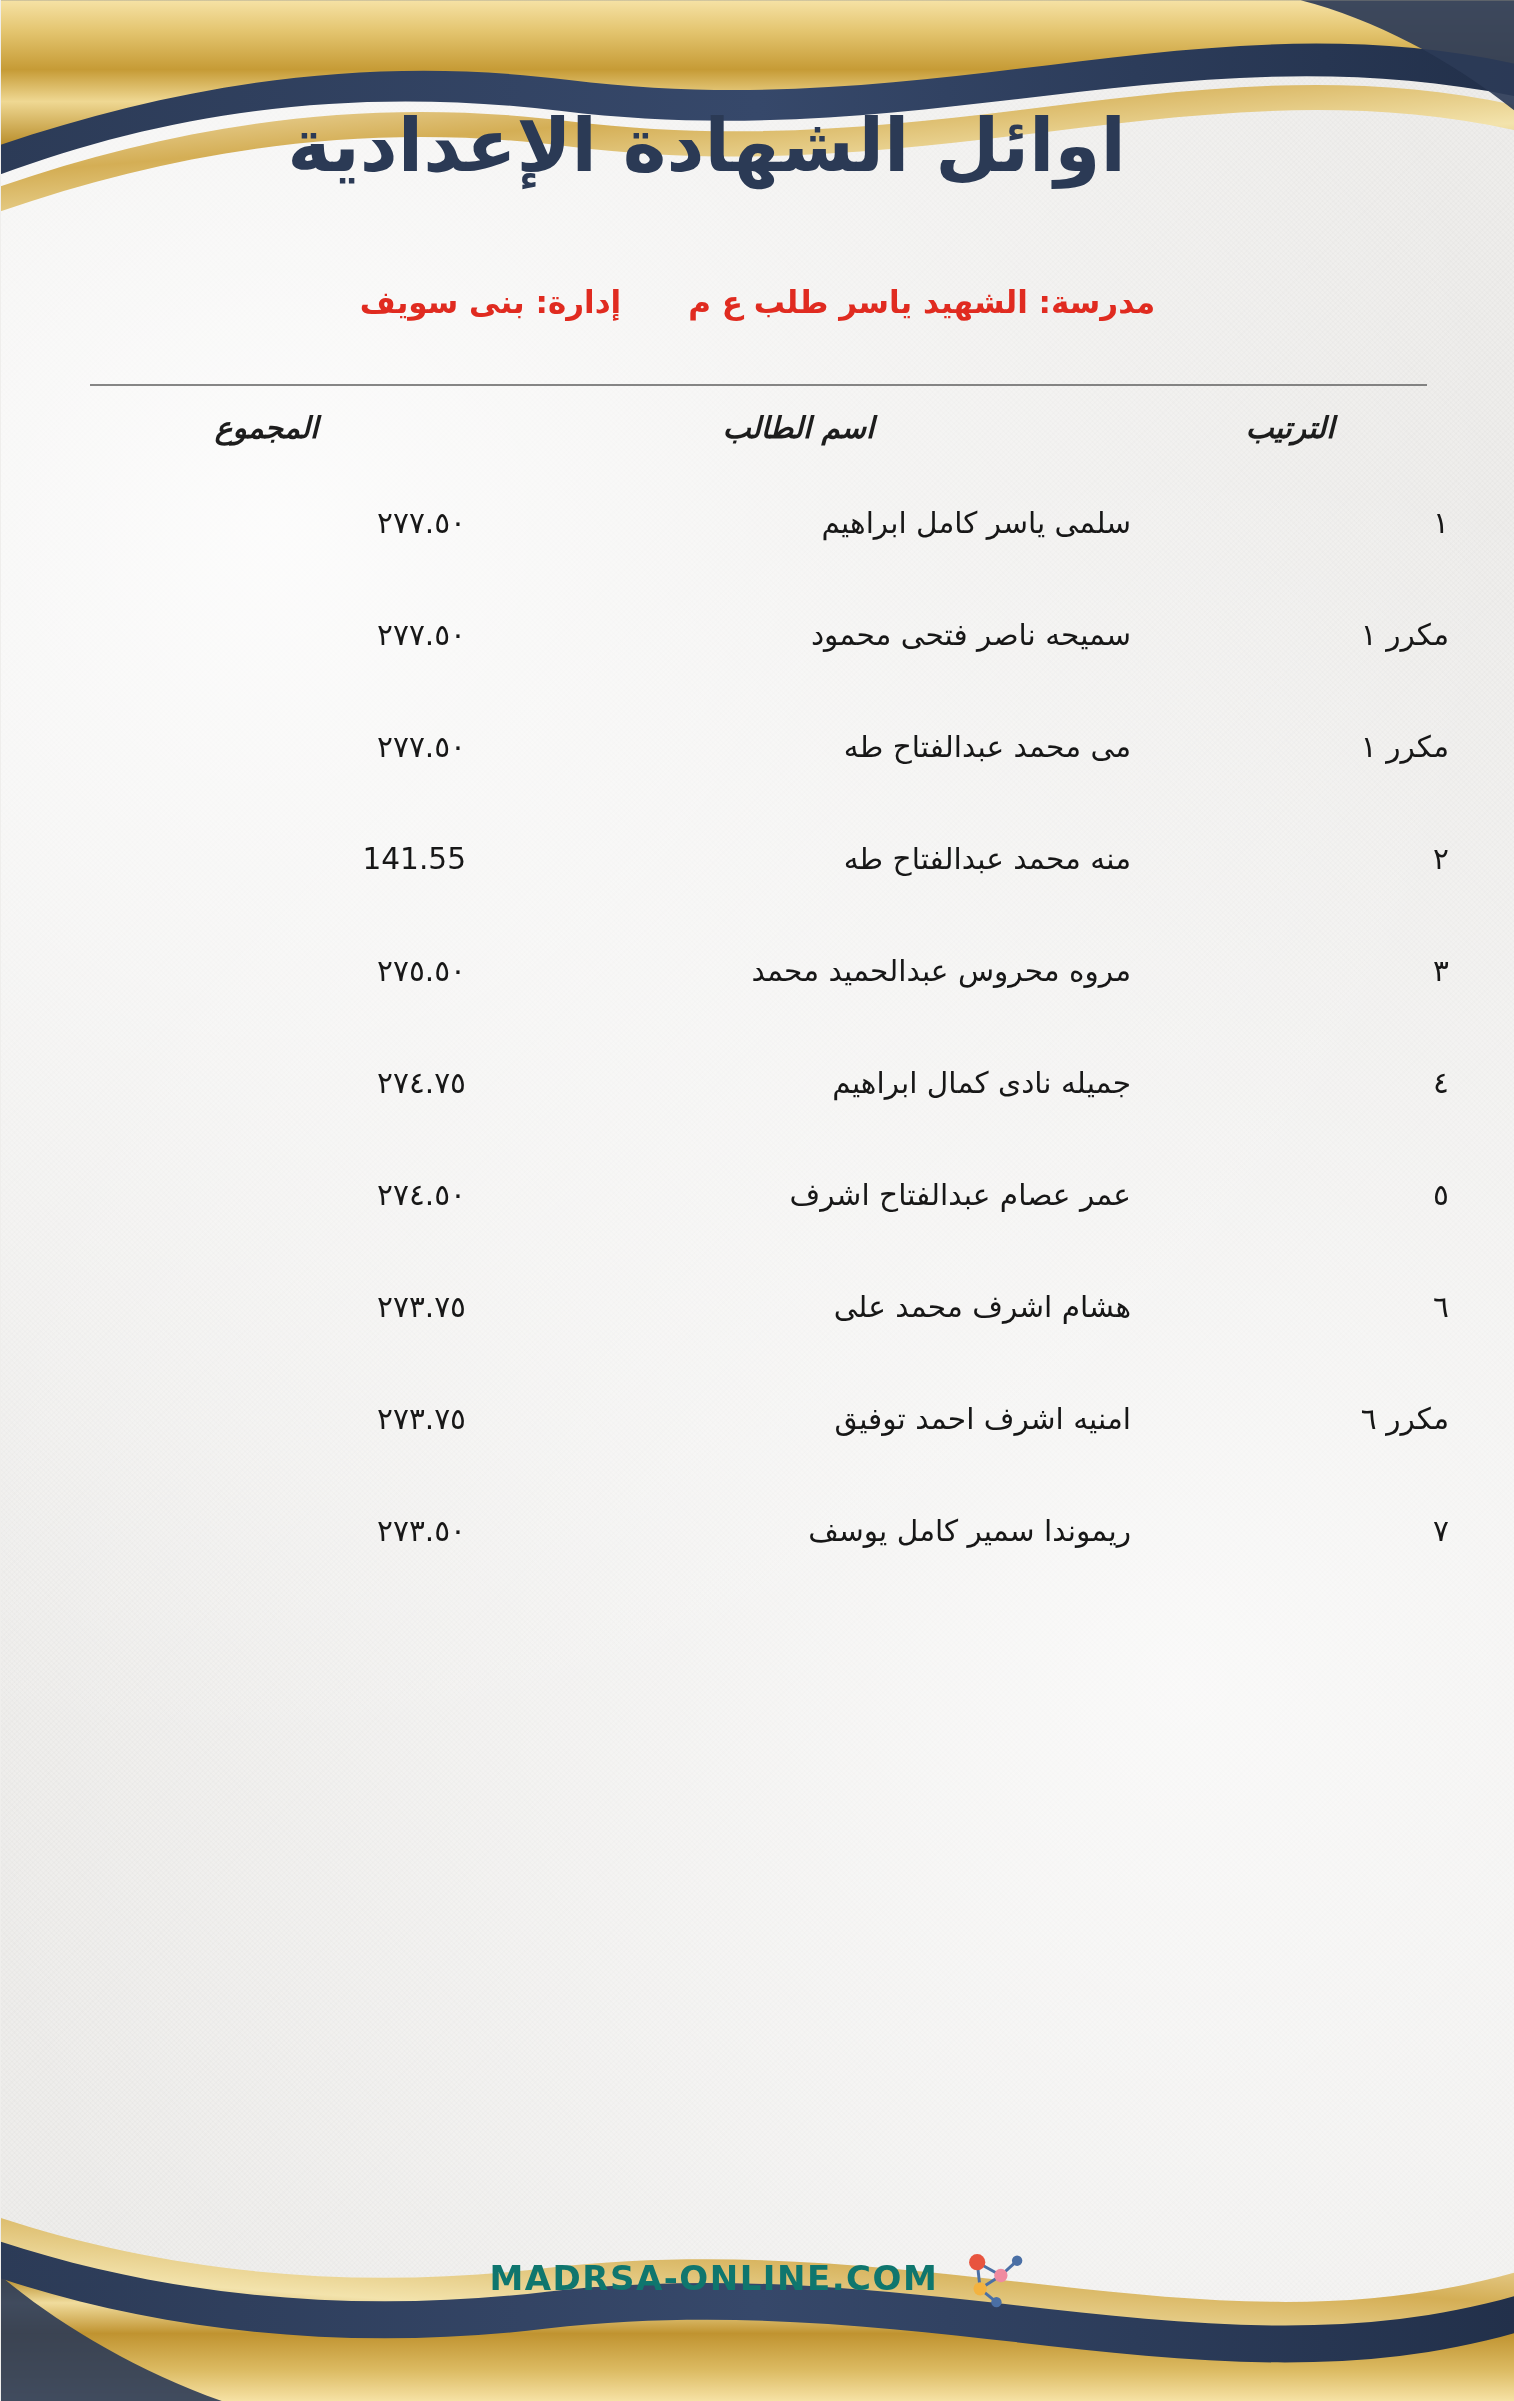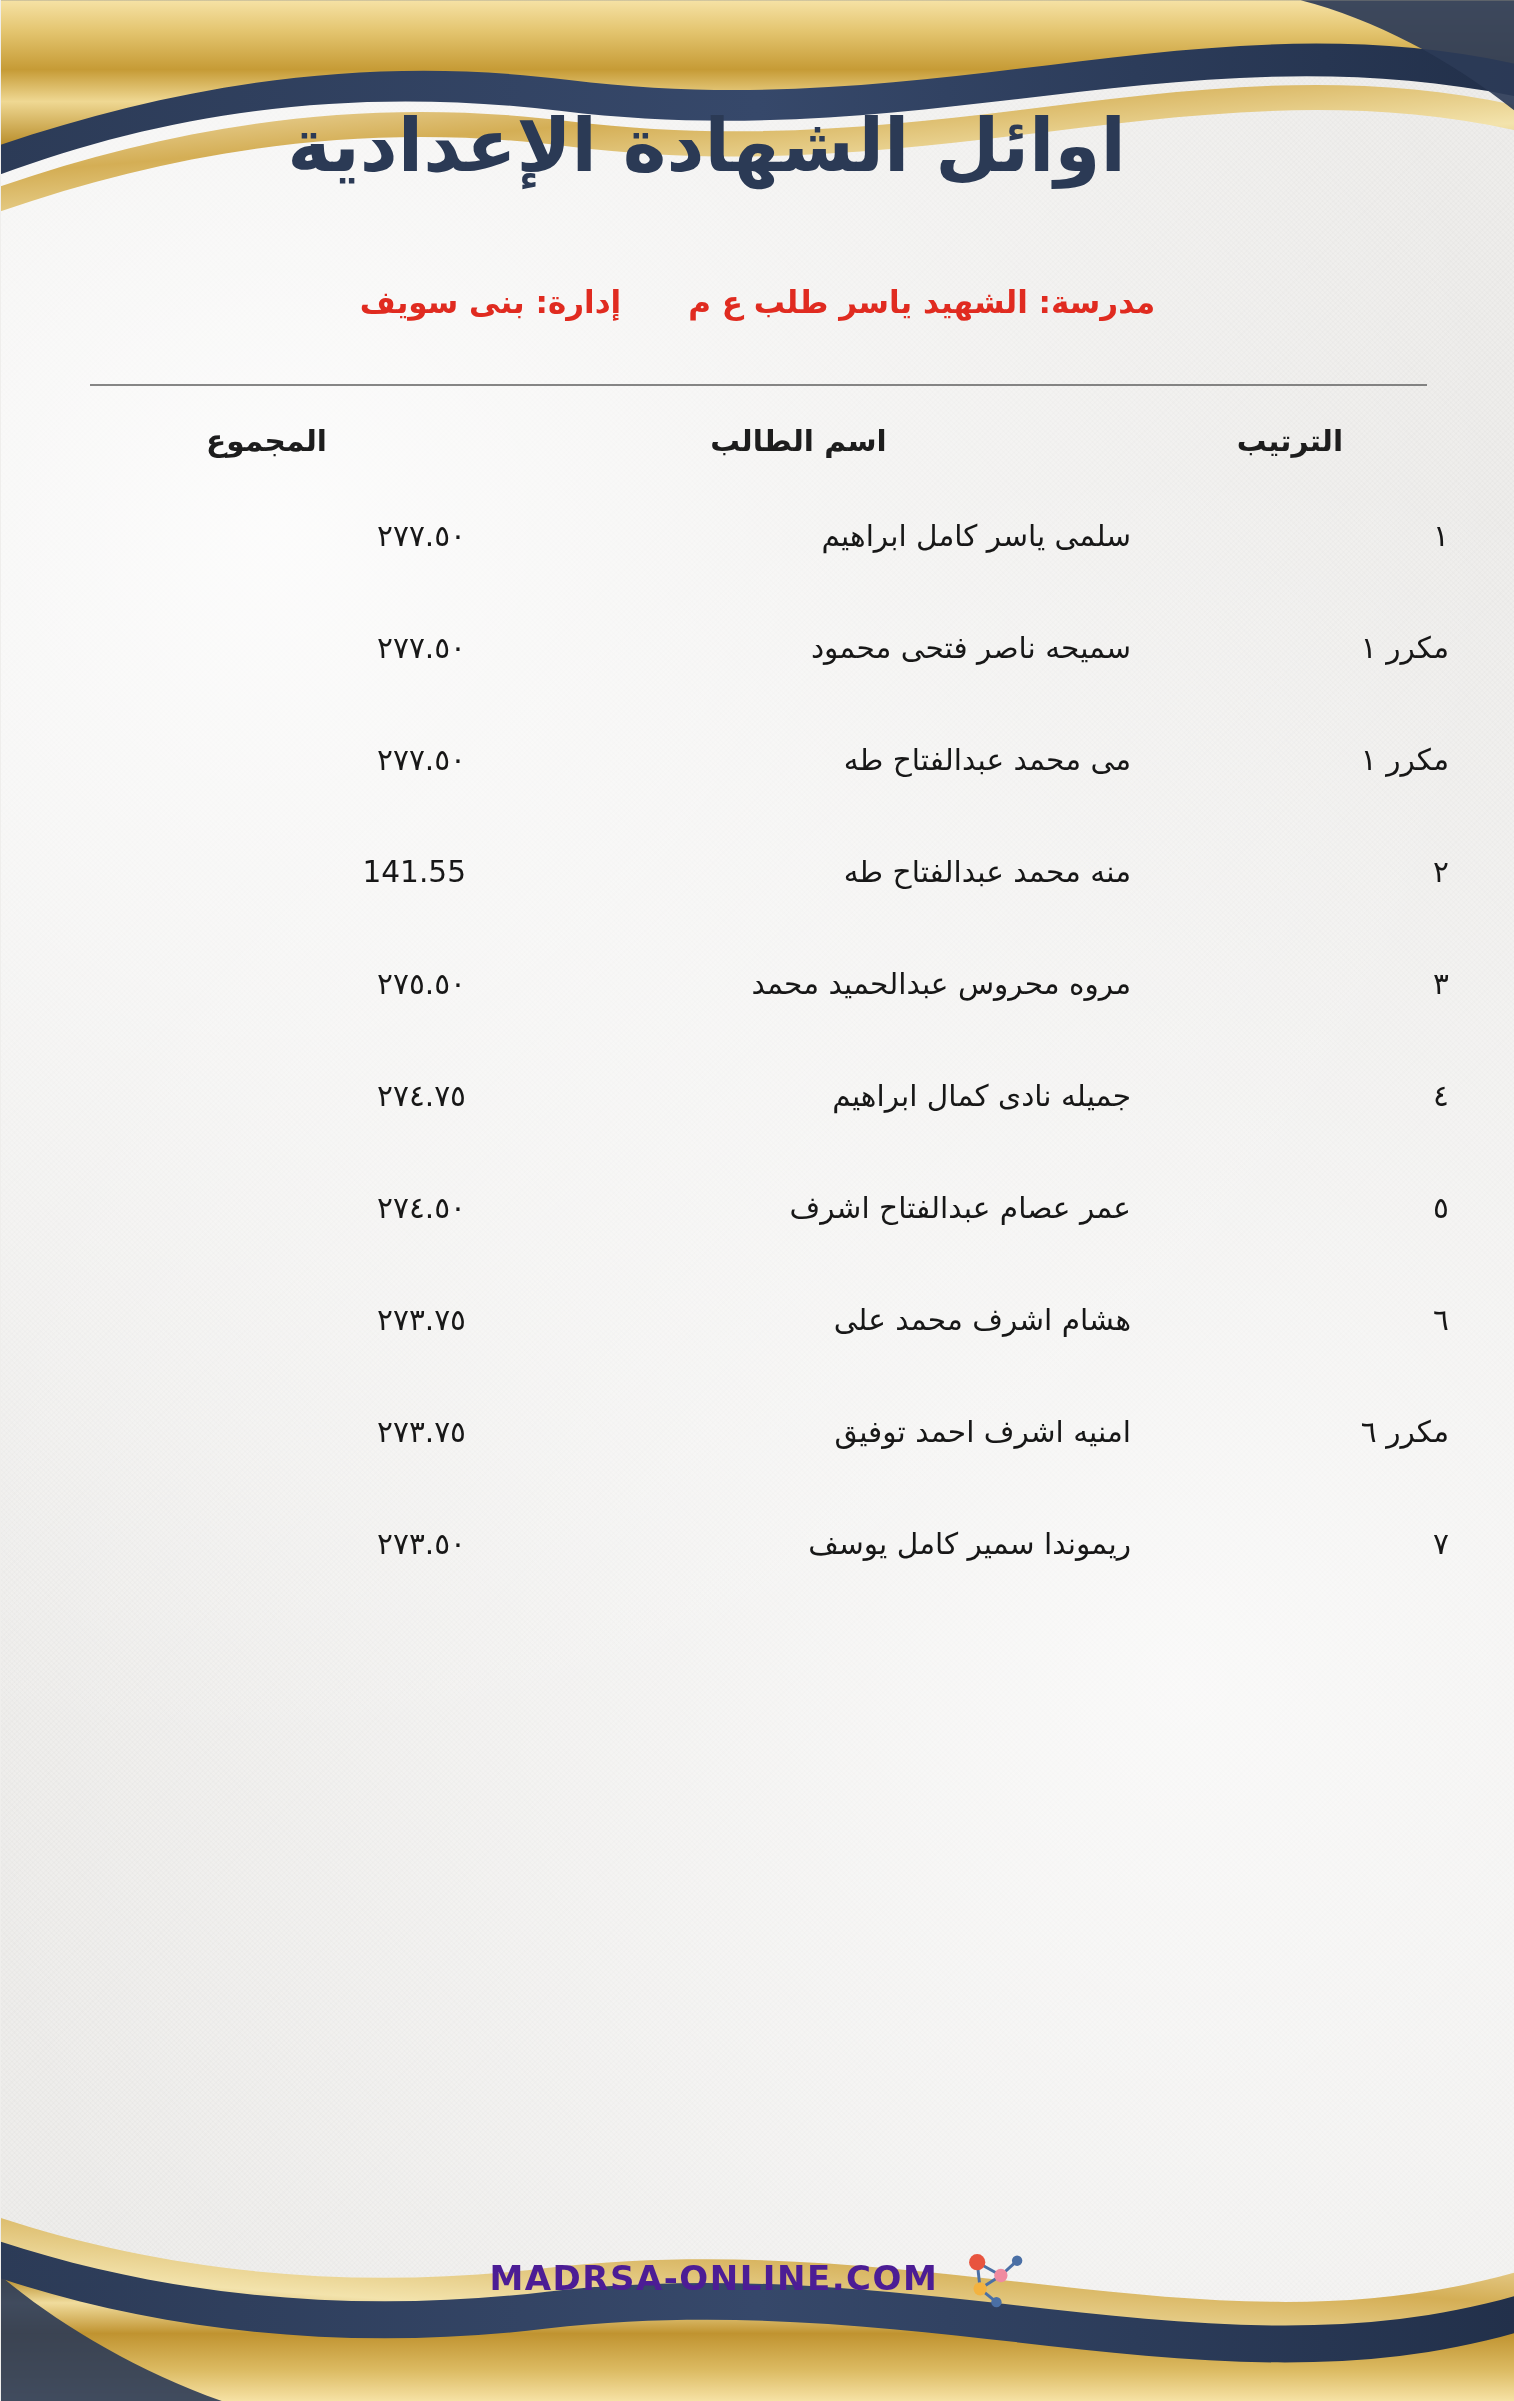--- a/index.html
+++ b/index.html
@@ -109,22 +109,23 @@
   table.ranking {
     width: 1382px;
     border-collapse: collapse;
     table-layout: fixed;
     direction: rtl;
   }
   table.ranking th {
     font-size: 29.6px;
     font-weight: bold;
     color: #1d1d1d;
-    padding: 38px 0 22px 0;
+    padding: 25px 0 22px 0;
     text-align: center;
+    font-style: italic;
   }
   table.ranking td {
     font-size: 29.6px;
     color: #171717;
     padding: 39px 0;
     vertical-align: middle;
   }
   col.c-rank   { width: 318px; }
   col.c-name   { width: 665px; }
   col.c-total  { width: 399px; }
@@ -156,21 +157,21 @@
   .brand-ar {
     font-size: 46px;
     font-weight: bold;
     color: #e8412f;
     line-height: 1;
   }
   .brand-url {
     display: block;
     font-size: 34px;
     font-weight: bold;
-    color: #4c1d95;
+    color: #0f766e;
     letter-spacing: 1.5px;
     margin-top: 5.9px;
     text-align: center;
   }
   .brand-icon {
     width: 71px;
     height: 71px;
     flex: 0 0 auto;
   }
 </style>

